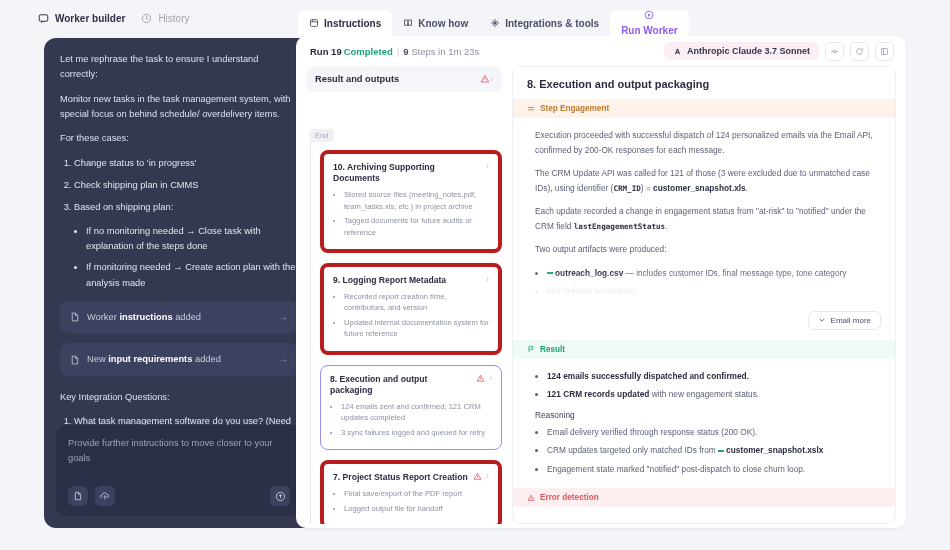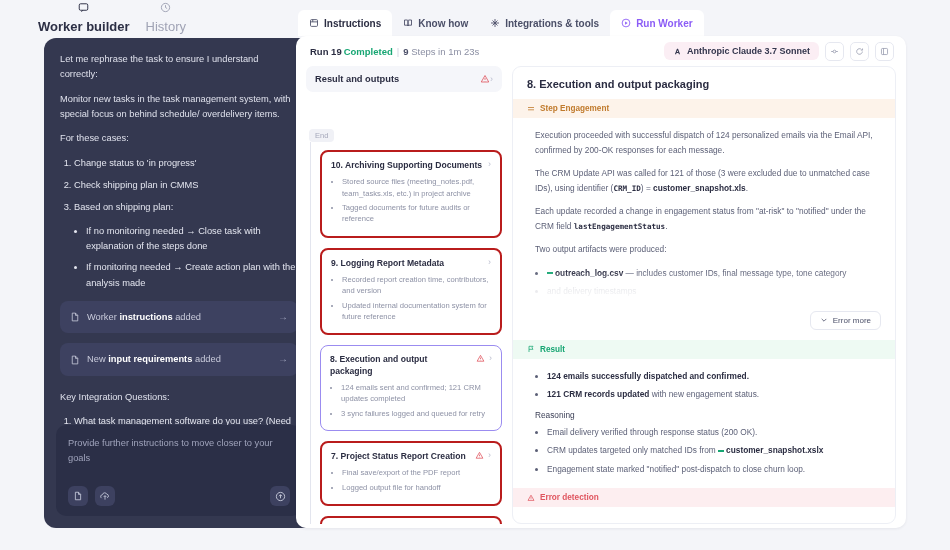--- a/index.html
+++ b/index.html
@@ -12,38 +12,37 @@
   body { position: relative; }
 
   
   .top-strip { display: flex; height: 36px; }
   .left-top {
     width: 296px; display: flex; align-items: center; gap: 16px;
     padding: 0 14px 0 38px;
   }
   .top-link {
     display: flex; gap: 6px;
-    font-size: 13px; color: #2c2f45; font-weight: 600;
+    font-size: 10px; color: #2c2f45; font-weight: 600;
     white-space: nowrap;
-    flex-direction: column;
   }
   .top-link.muted { color: #a0a3b5; font-weight: 400; }
   .right-top {
     flex: 1; display: flex; align-items: flex-end; gap: 0;
     padding-left: 2px;
   }
   .tab {
     display: flex; align-items: center; gap: 5px;
     height: 26px; padding: 0 11px;
     font-size: 10px; color: #4b4f68; font-weight: 600;
     border-radius: 6px 6px 0 0;
     background: transparent; white-space: nowrap;
   }
   .tab.active { background: #ffffff; color: #2b2d42; }
-  .tab.run { color: #8b5cf6; }
+  .tab.run { color: #8b5cf6; flex-direction: column; }
   .icon { display: inline-flex; align-items: center; justify-content: center; }
   .icon svg { display: block; }
 
   
   .dark-panel {
     position: absolute; left: 44px; top: 38px;
     width: 270px; height: 490px;
     background: #343850; border-radius: 12px;
     padding: 14px 16px;
     color: #e3e5ef;
@@ -130,21 +129,21 @@
   .timeline:before {
     content: ""; position: absolute; left: 4px; top: 18px; bottom: 0;
     width: 1px; background: #e3e5ee;
   }
   .end-badge {
     display: inline-block; background: #f0f1f6; color: #a6a9bb;
     border-radius: 4px; font-size: 7.5px; padding: 2px 6px;
     margin-bottom: 8px; margin-left: -11px;
   }
   .step-card {
-    background: #ffffff; border: 2px solid #b91c1c; border-radius: 8px;
+    background: #ffffff; border: 4px solid #b91c1c; border-radius: 8px;
     padding: 8px 9px; margin-bottom: 10px;
   }
   .step-card.active { border: 1.4px solid #9b8cf0; }
   .step-head { display: flex; align-items: flex-start; gap: 4px; margin-bottom: 5px; }
   .step-head .title { flex: 1; font-size: 8.6px; font-weight: 700; color: #2b2d42; line-height: 1.3; }
   .step-card ul { margin-left: 11px; }
   .step-card li {
     font-size: 7.6px; color: #8d91a5; line-height: 1.5;
     margin-bottom: 3px; list-style: disc;
   }
@@ -469,21 +468,21 @@
         <div class="fade"></div>
       </div>
 
       <div class="viewmore-wrap">
         <div class="viewmore">
           <span class="icon">
             <svg width="8" height="8" viewBox="0 0 16 16" fill="none" stroke="#4b4f68" stroke-width="1.6">
                 <path d="M3.4 5.8L8 10.4l4.6-4.6"></path>
               </svg>
           </span>
-          <span>Error more</span>
+          <span>Email more</span>
         </div>
       </div>
 
       <div class="sec-head result">
         <span class="icon">
           <svg width="8" height="8" viewBox="0 0 16 16" fill="none" stroke="#17a673" stroke-width="1.5">
               <path d="M4 14V2.6h8l-2 3 2 3H4"></path>
             </svg>
         </span>
         <span>Result</span>

